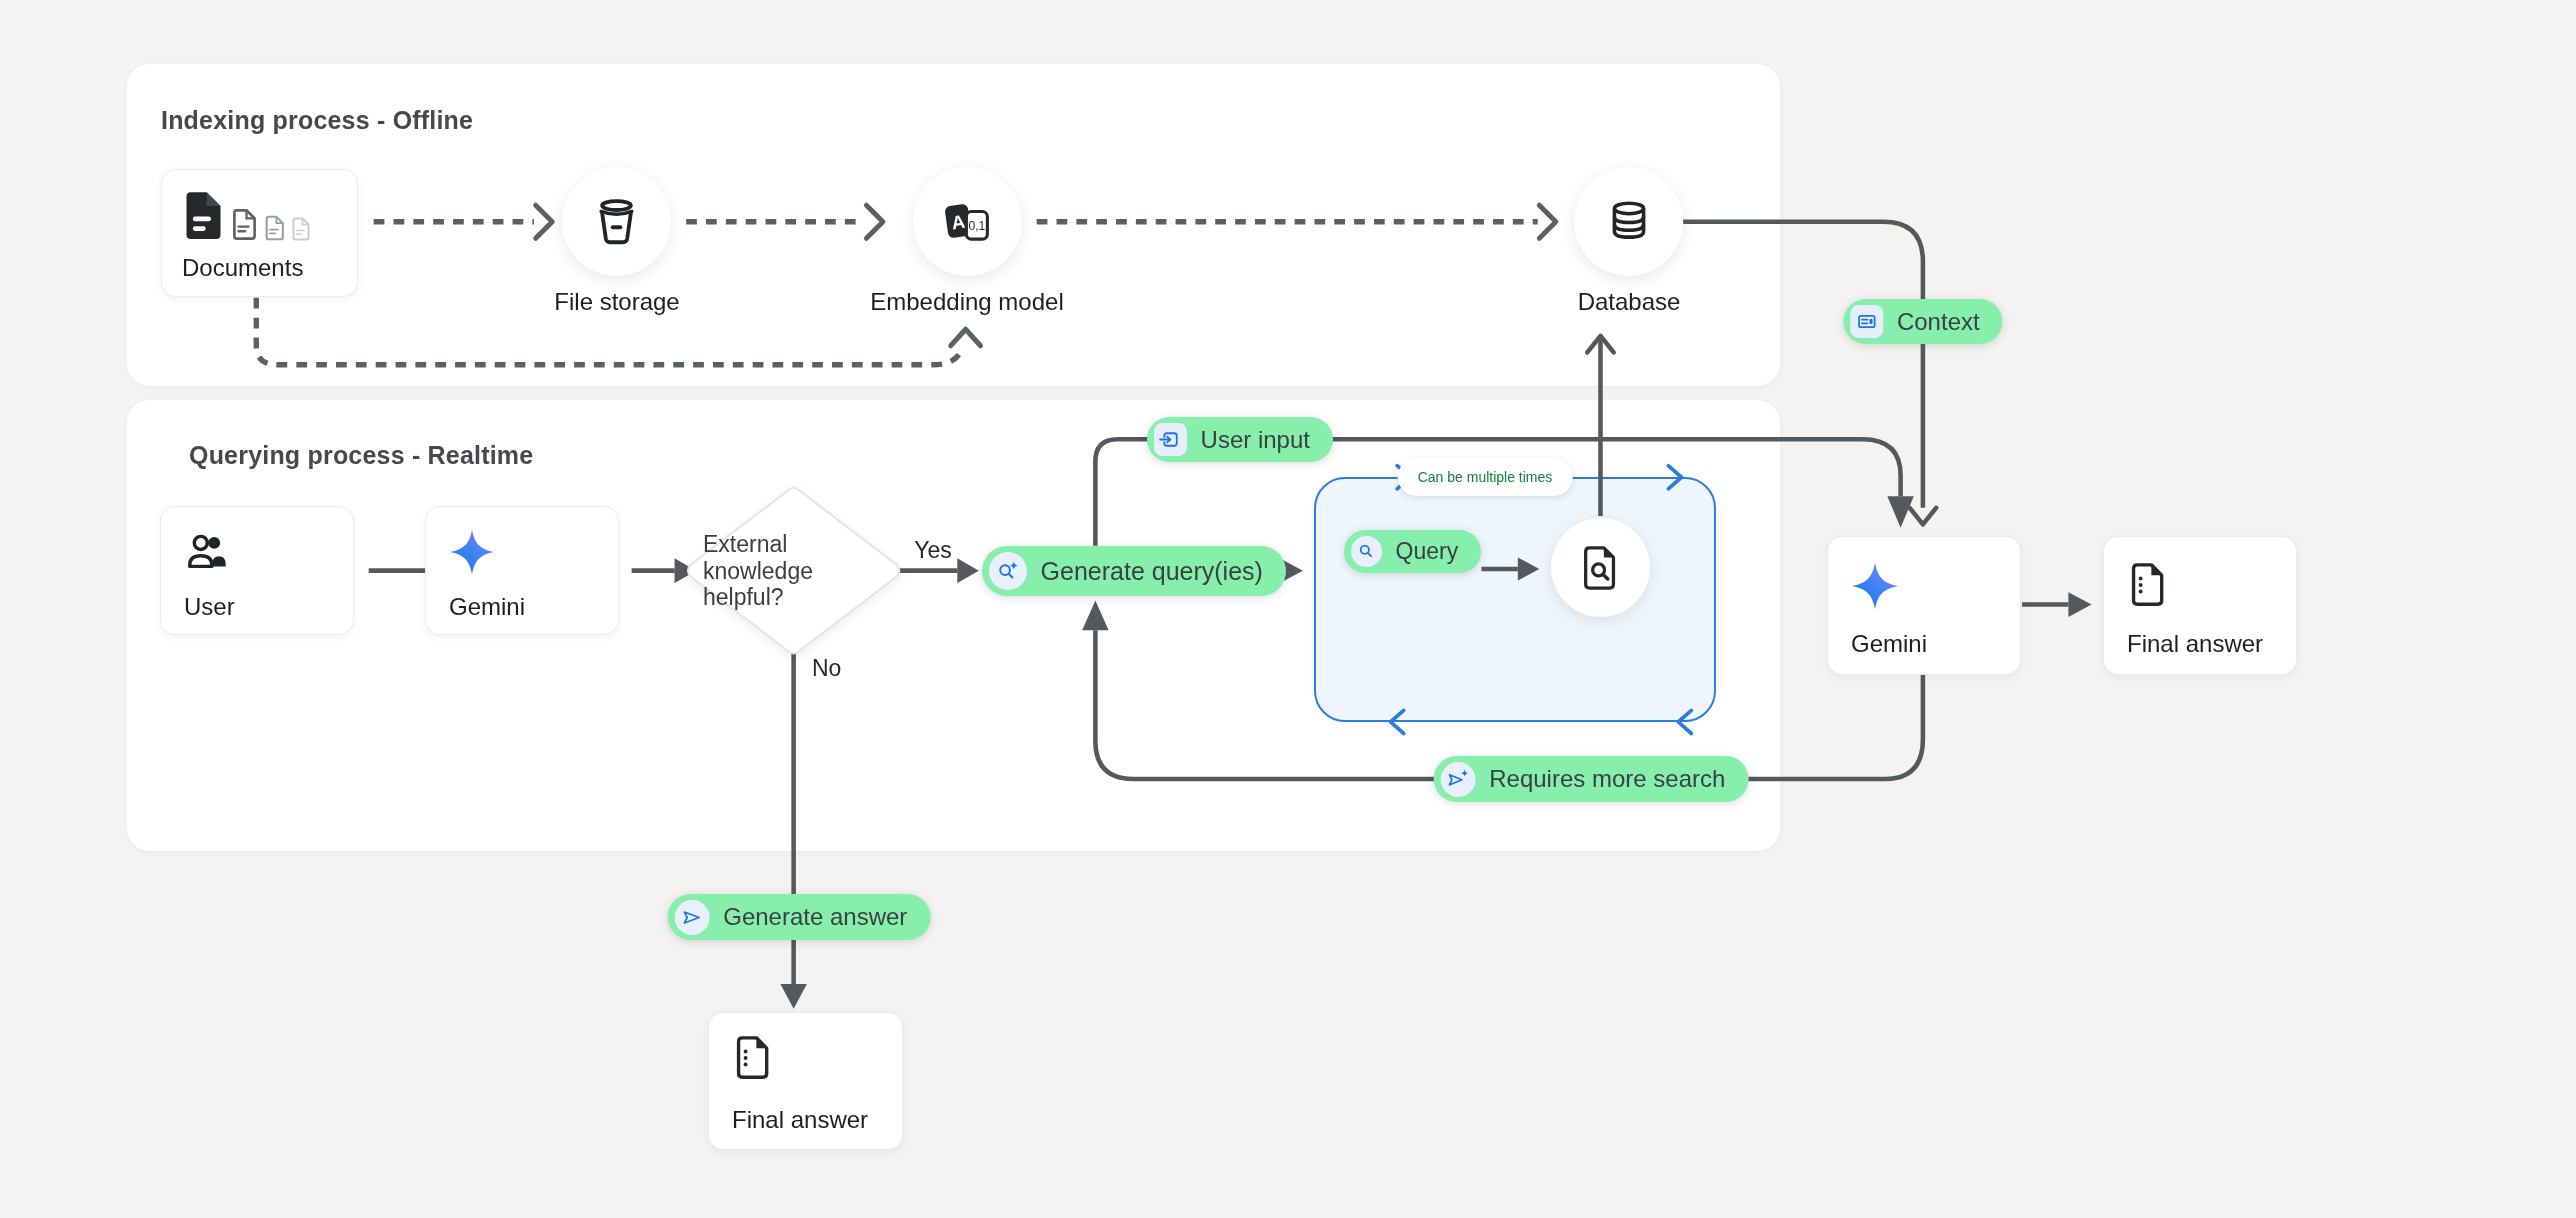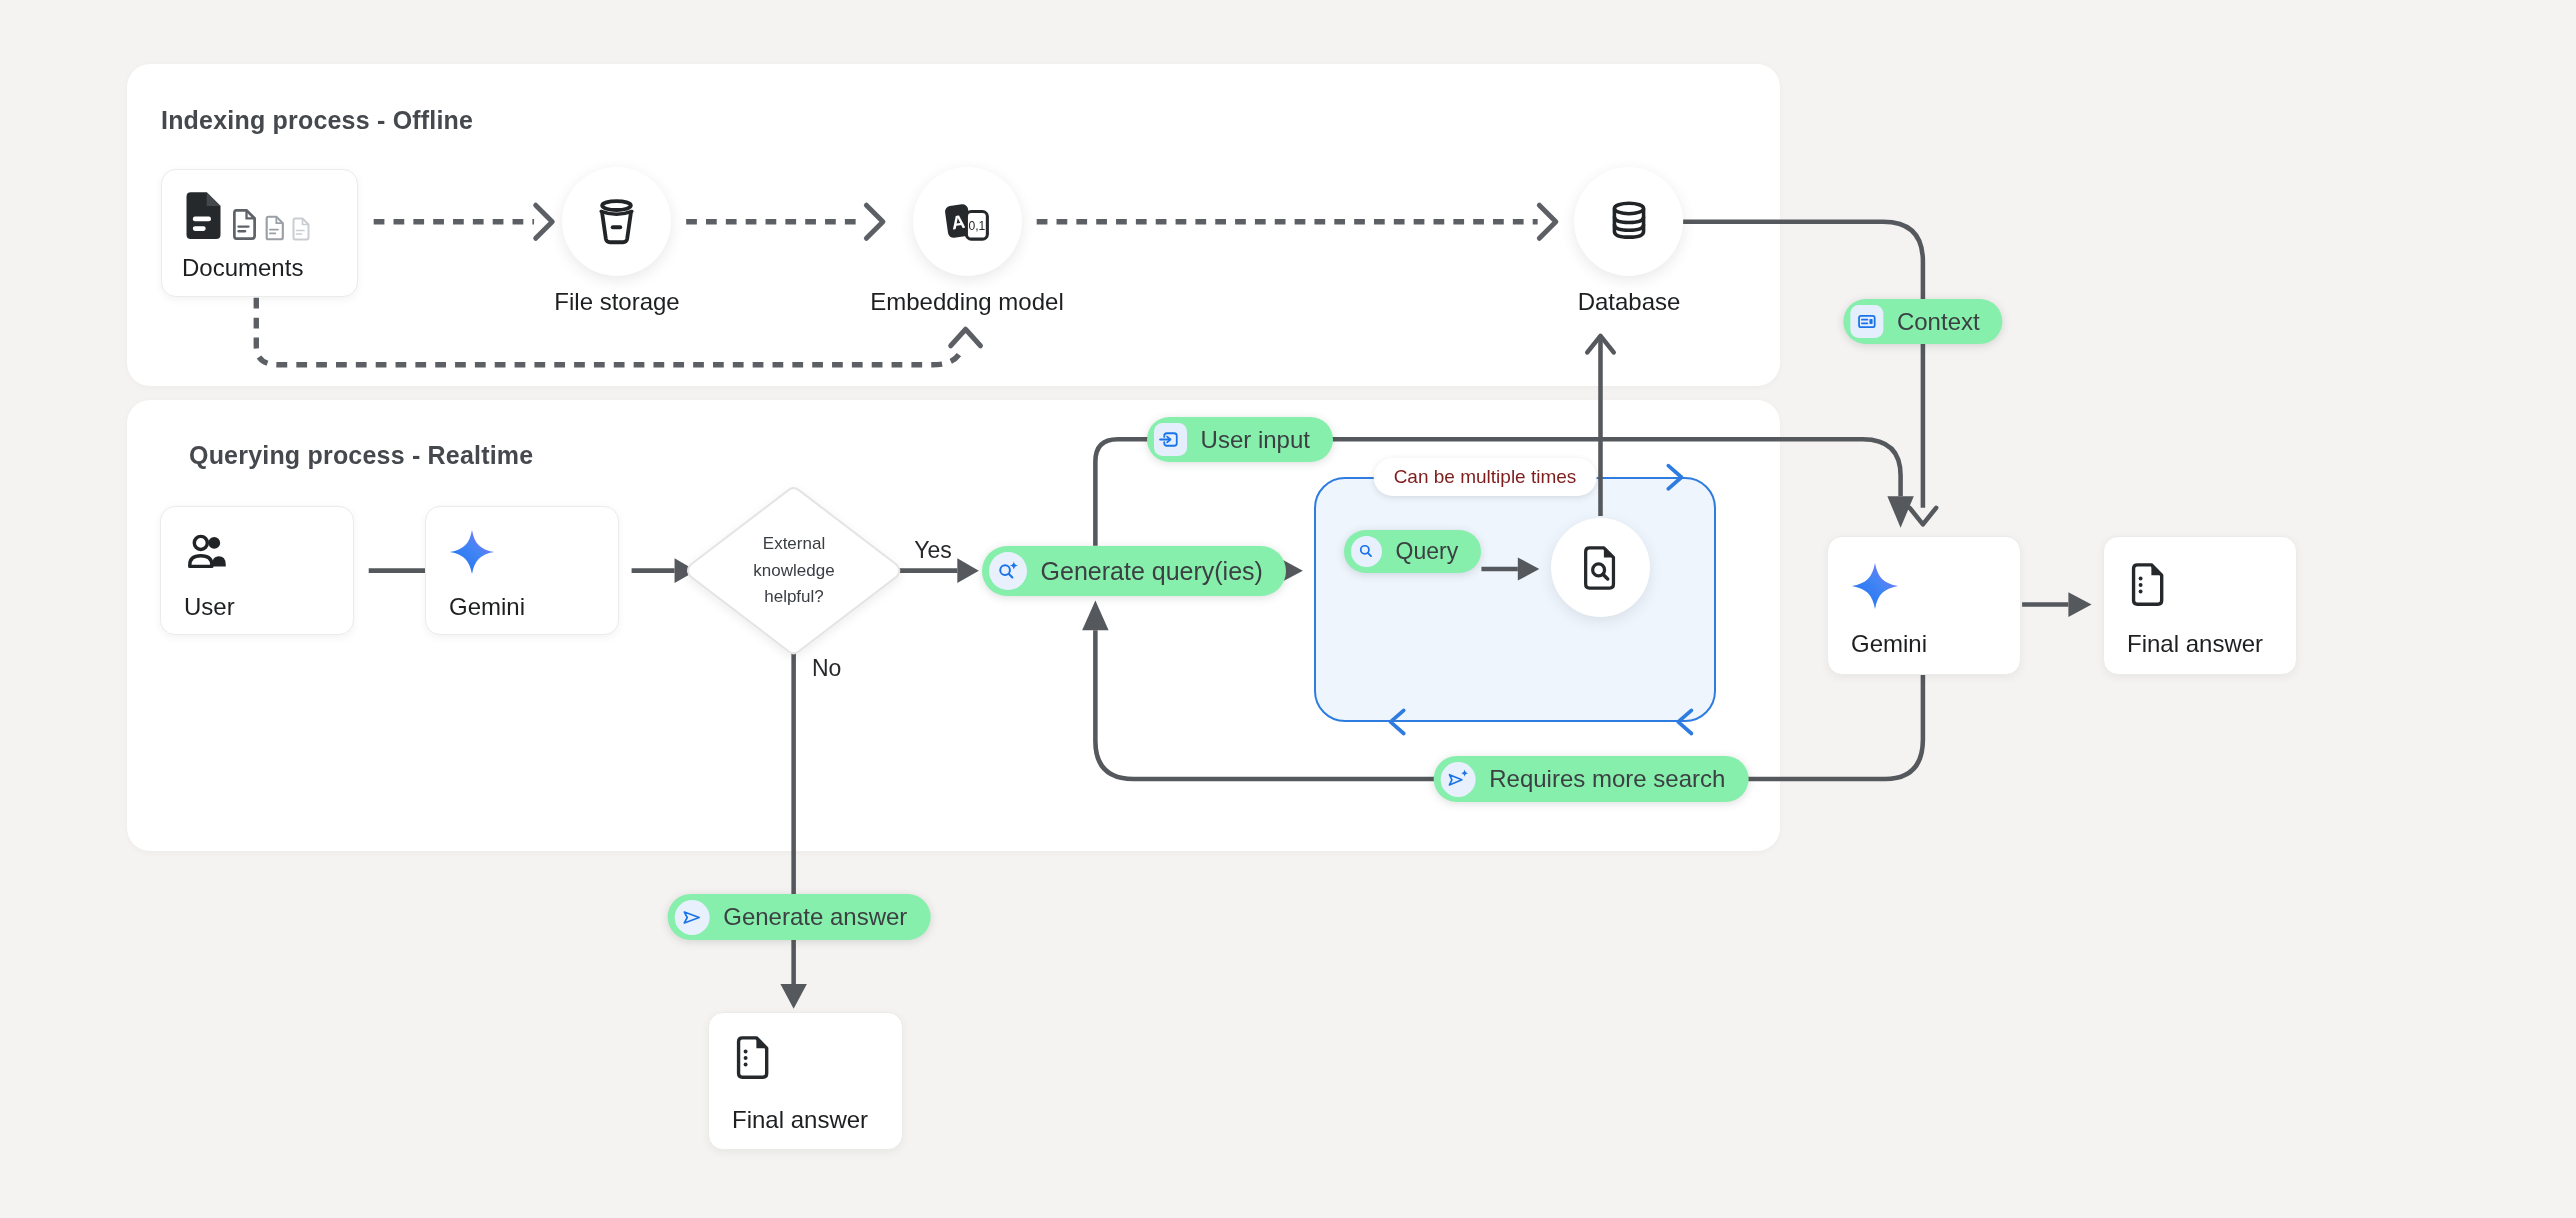--- a/index.html
+++ b/index.html
@@ -18,21 +18,21 @@
         gap:13.2px;padding:0 23px 0 7.4px;box-shadow:0 1.7px 8.3px rgba(60,64,67,0.18);white-space:nowrap;z-index:3;}
   .pill-label{font-size:24px;color:#3c4043;}
   .icoc{border-radius:50%;background:#e8f0fd;display:flex;align-items:center;justify-content:center;flex:0 0 auto;}
   .icosq{border-radius:8.3px;background:#e4eefc;display:flex;align-items:center;justify-content:center;flex:0 0 auto;}
   .note-pill{position:absolute;background:#fff;border-radius:826px;padding:0 20px;display:inline-flex;
         align-items:center;box-shadow:0 1.7px 6.6px rgba(60,64,67,0.15);z-index:3;}
   .lbl{position:absolute;font-size:23px;color:#26282b;z-index:3;white-space:nowrap;}.z3{z-index:3}
   svg.connectors{position:absolute;left:0;top:0;z-index:2;}
   .loop-box{position:absolute;left:1314px;top:477px;width:402px;height:245px;border:2.5px solid #2e7ce0;
         background:#eef5fd;border-radius:31px;box-sizing:border-box;z-index:1;}
-  .diamond-text{position:absolute;left:703px;top:531px;width:182px;text-align:center;font-size:17px;
+  .diamond-text{position:absolute;left:703px;top:531px;width:182px;font-size:23px;
         line-height:26.5px;color:#3a3e43;z-index:3;}
   .card .cicon{position:absolute;left:23px;top:21.5px;}
 </style>
 </head>
 <body>
 
 <div class="stage">
 
   <div class="panel" style="left:127px;top:64px;width:1653px;height:322px;"></div>
   <div class="panel" style="left:127px;top:400px;width:1653px;height:451px;"></div>
@@ -220,21 +220,21 @@
       <svg width="25" height="25" viewBox="0 0 48 48">
         <path d="M12 19 V17 Q12 12 17 12 H31 Q36 12 36 17 V31 Q36 36 31 36 H17 Q12 36 12 31 V29" stroke="#1a73e8" stroke-width="3.4" fill="none" stroke-linecap="round"></path>
         <path d="M4 24 H22" stroke="#1a73e8" stroke-width="3.4" stroke-linecap="round"></path>
         <path d="M17.5 18.5 L24 24 L17.5 29.5" stroke="#1a73e8" stroke-width="3.4" fill="none" stroke-linecap="round" stroke-linejoin="round"></path>
       </svg>
     </span>
     <span class="pill-label">User input</span>
   </div>
 
   <div class="note-pill" style="left:1485px;top:458px;height:38px;transform:translateX(-50%);">
-    <span style="font-size:19px;color:#7f1d1d;">Can be multiple times</span>
+    <span style="font-size:14px;color:#15803d;">Can be multiple times</span>
   </div>
 
   <div class="pill" style="left:1344px;top:530px;height:43px;">
     <span class="icoc" style="width:31px;height:31px;">
       <svg width="23" height="23" viewBox="0 0 48 48">
         <circle cx="20.5" cy="20.5" r="8.5" stroke="#1a73e8" stroke-width="3.6" fill="none"></circle>
         <path d="M26.8 26.8 L33.5 33.5" stroke="#1a73e8" stroke-width="3.8" stroke-linecap="round"></path>
       </svg>
     </span>
     <span class="pill-label" style="font-size:23px;">Query</span>

